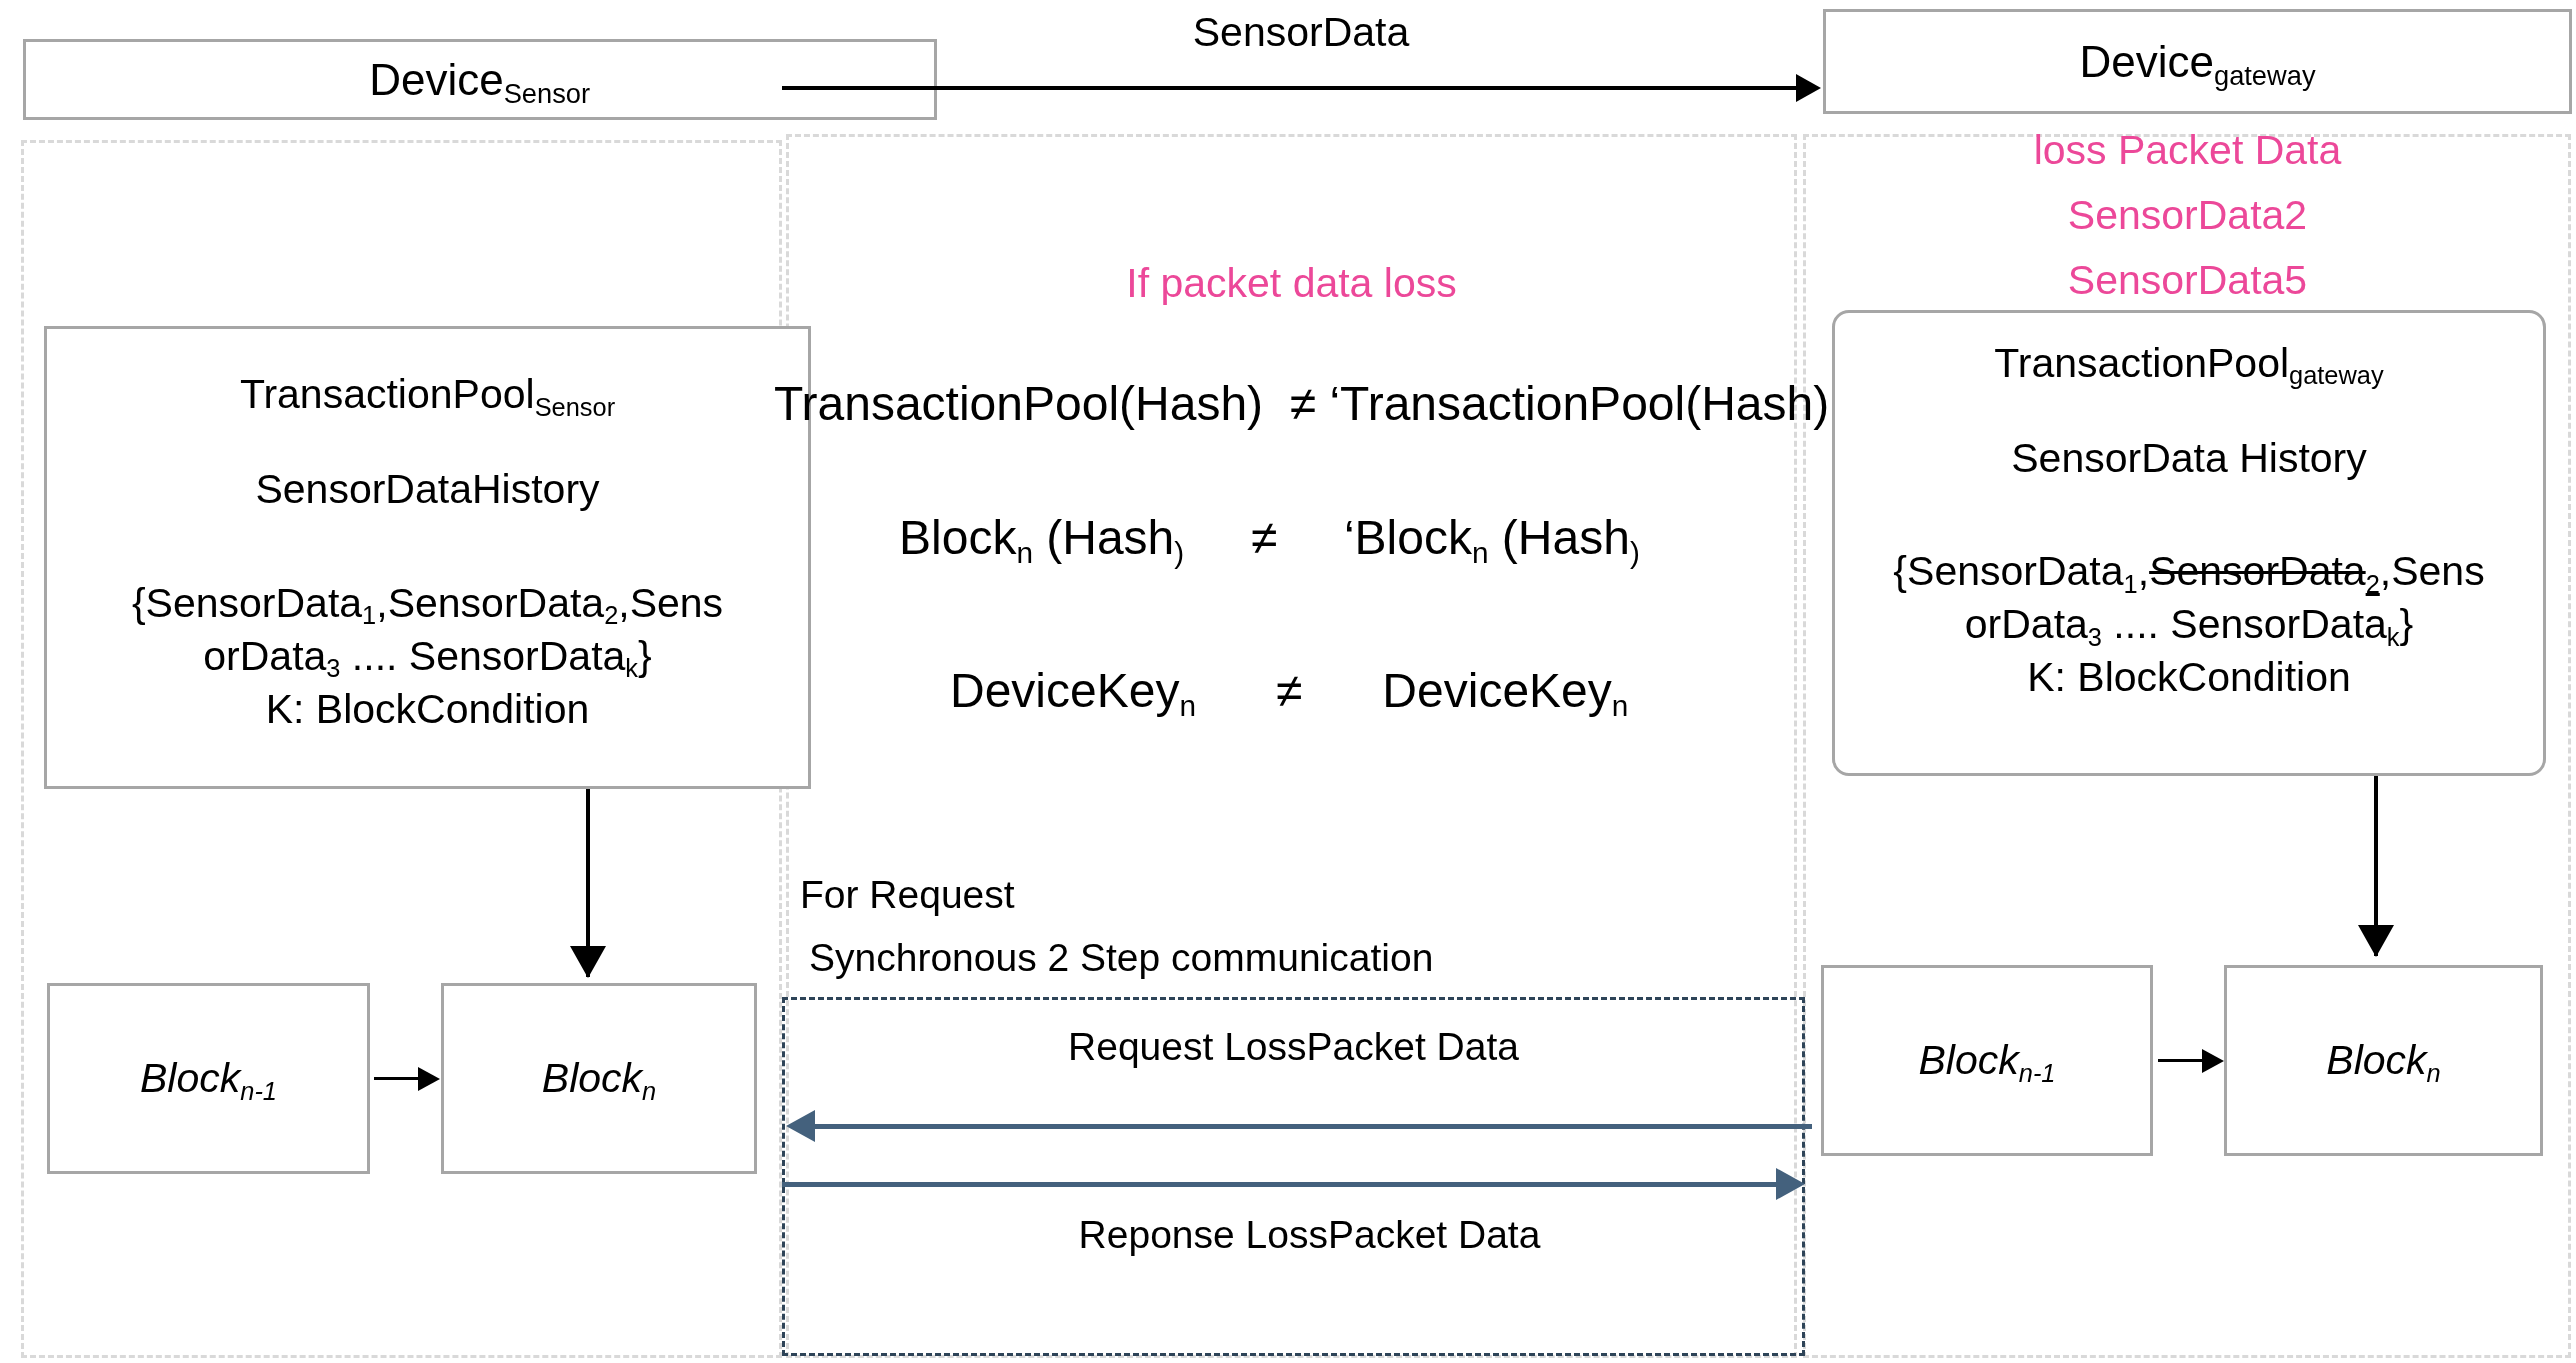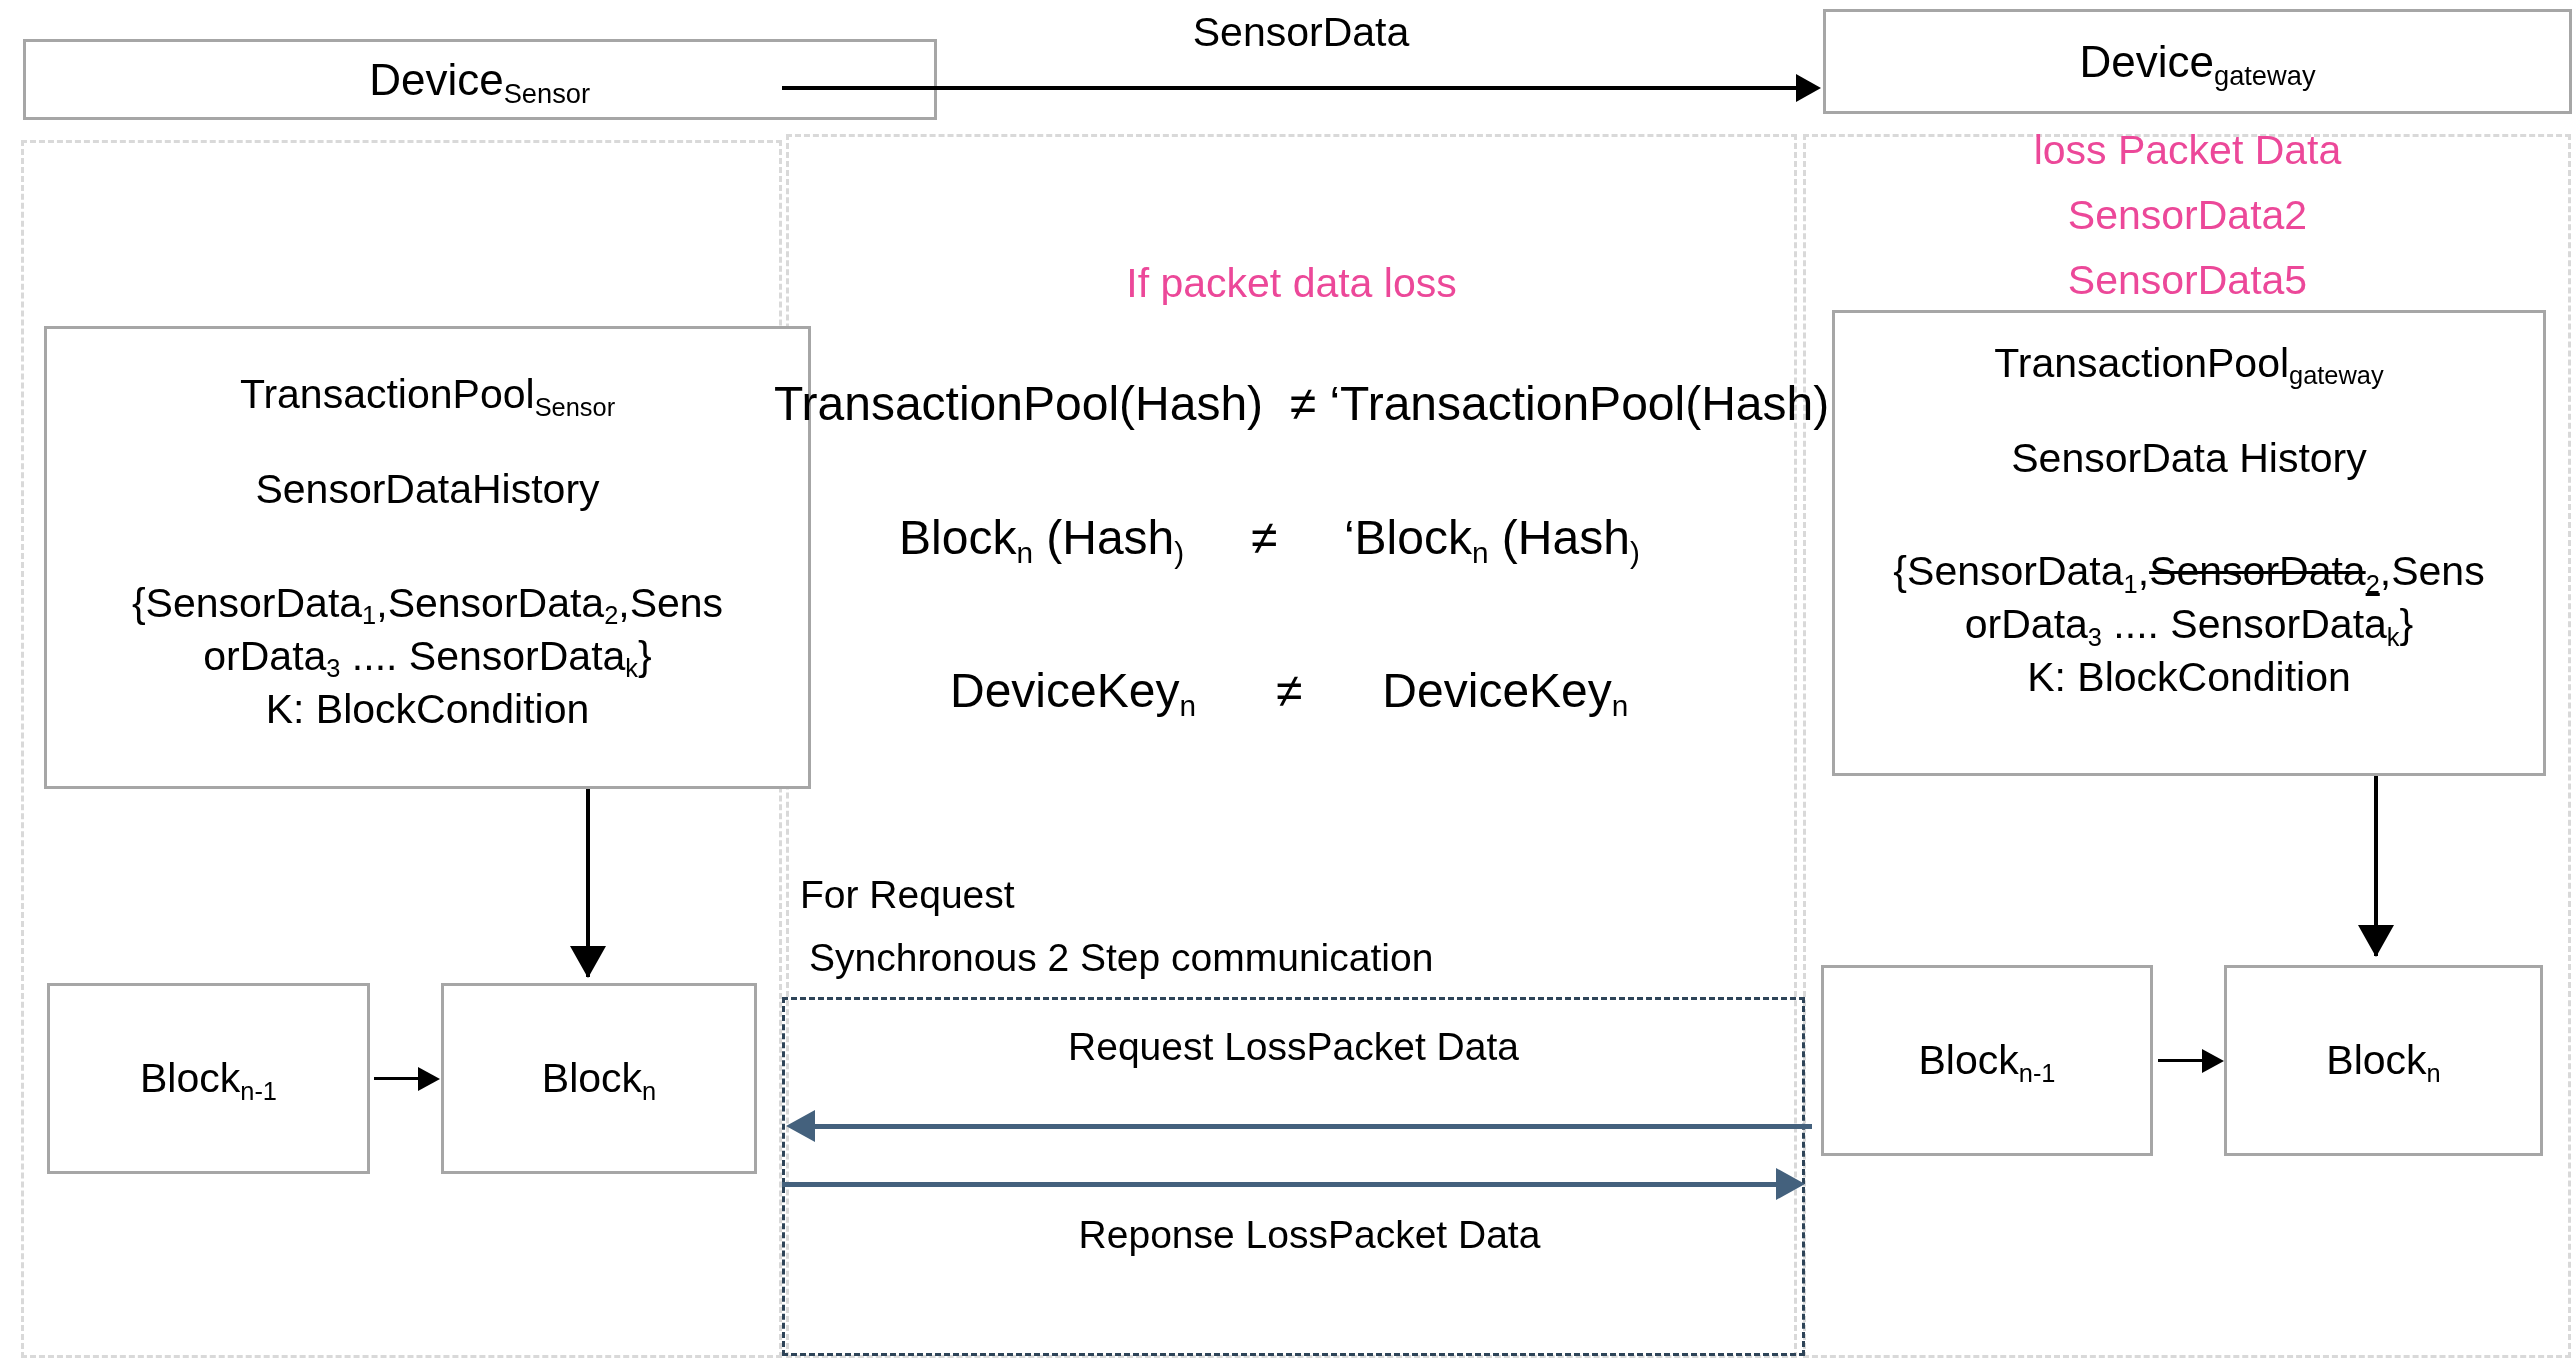--- a/index.html
+++ b/index.html
@@ -51,21 +51,21 @@
     white-space: nowrap;
   }
   .txt.center { text-align: center; }
   .red { color: #ec4899; }
   .strike { text-decoration: line-through; text-decoration-thickness: 3px; }
 
   .f-device   { font-size: 44px; }
   .f-arrowlbl { font-size: 41px; }
   .f-pool     { font-size: 41px; }
   .f-eq       { font-size: 48px; }
-  .f-block    { font-size: 41px; }
+  .f-block    { font-size: 41px; font-style: italic; }
   .f-note     { font-size: 39px; }
   .f-red      { font-size: 41px; }
 
   sub { font-size: 0.62em; vertical-align: baseline; position: relative; top: 0.30em; }
 
   
   .hline { background: #000000; height: 3.8px; }
   .vline { background: #000000; width: 3.8px; }
   .blueline { background: #44617d; height: 4.5px; }
 
@@ -143,21 +143,21 @@
       <div class="txt f-pool" style="margin-top:47px;">SensorDataHistory</div>
       <div class="txt f-pool line" style="margin-top:65px;"><span>{SensorData</span><sub>1</sub><span>,SensorData</span><sub>2</sub><span>,Sens</span></div>
       <div class="txt f-pool line" style="margin-top:4.5px;"><span>orData</span><sub>3</sub><span> .... SensorData</span><sub>k</sub><span>}</span></div>
       <div class="txt f-pool" style="margin-top:4.5px;">K: BlockCondition</div>
     </div>
   </div>
 
   <div class="abs vline" style="left:586px; top:789px; height:188px;"></div>
   <div class="abs head-down" style="left:570px; top:946px;"></div>
 
-  <div class="abs solid-box thin" style="left:1832px; top:310px; width:714px; height:466px; align-items:flex-start;">
+  <div class="abs solid-box thin" style="left:1832px; top:310px; width:714px; height:466px; align-items:flex-start;border-radius:17px;">
     <div class="pool-stack" style="padding-top:25.6px;">
       <div class="txt f-pool"><span>TransactionPool</span><sub>gateway</sub></div>
       <div class="txt f-pool" style="margin-top:47px;">SensorData History</div>
       <div class="txt f-pool line" style="margin-top:65px;"><span>{SensorData</span><sub>1</sub><span>,</span><span class="strike"><span>SensorData</span><sub>2</sub></span><span>,</span><span>Sens</span></div>
       <div class="txt f-pool line" style="margin-top:4.5px;"><span>orData</span><sub>3</sub><span> .... SensorData</span><sub>k</sub><span>}</span></div>
       <div class="txt f-pool" style="margin-top:4.5px;">K: BlockCondition</div>
     </div>
   </div>
 
   <div class="abs vline" style="left:2374px; top:776px; height:180px;"></div>

